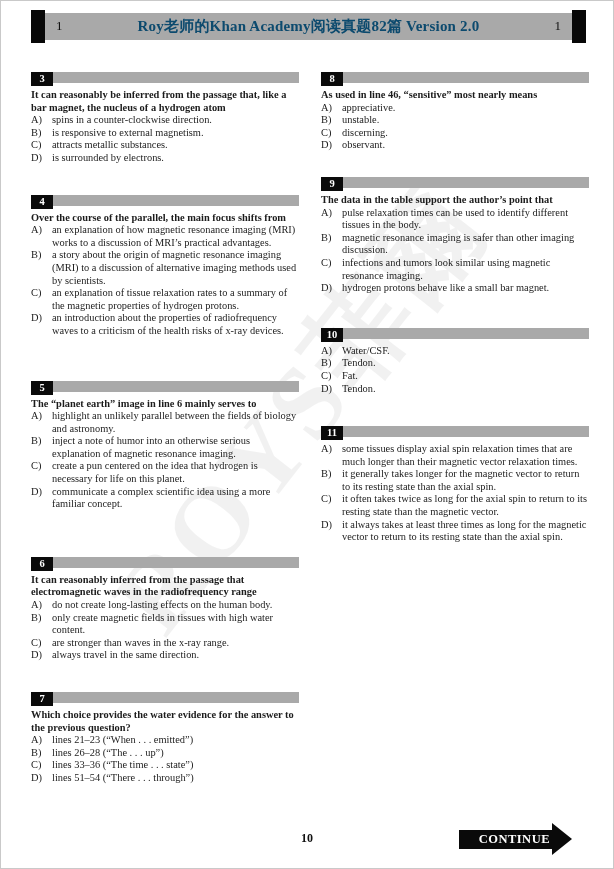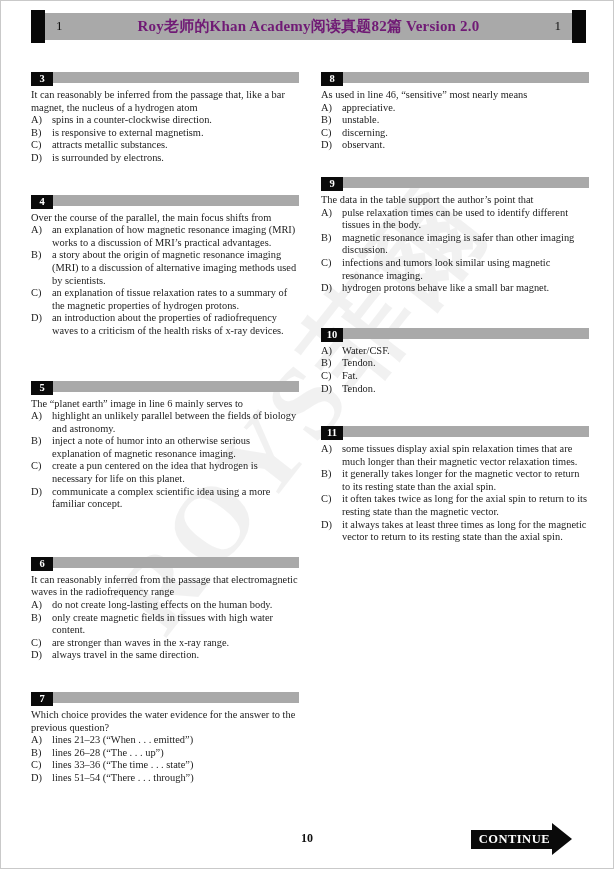--- a/index.html
+++ b/index.html
@@ -15,21 +15,21 @@
     background:#a9a9a9;
   }
   .header .cap { position:absolute; top:-3px; width:14px; height:33px; background:#070707; }
   .cap-left  { left:0; }
   .cap-right { right:0; }
   .h-num { position:absolute; top:5px; font-size:13px; color:#111; }
   .h-num-left  { left:25px; }
   .h-num-right { right:25px; }
   .h-title {
     width:100%; text-align:center; line-height:27px;
-    font-weight:bold; font-size:15px; color:#701a75; letter-spacing:0.2px;
+    font-weight:bold; font-size:15px; color:#0c4a6e; letter-spacing:0.2px;
     white-space:nowrap;
   }
   
   .watermark {
     position:absolute; left:40px; top:370px;
     font-size:105px; font-weight:bold; letter-spacing:4px; white-space:nowrap;
     color:rgba(0,0,0,0.055);
     transform:rotate(-52deg); transform-origin:230px 60px;
     pointer-events:none; user-select:none;
   }
@@ -37,33 +37,33 @@
   .col { position:absolute; top:71px; width:268px; font-size:10.4px; line-height:12.6px; }
   .col-left  { left:30px; }
   .col-right { left:320px; }
   
   .q-bar { display:flex; align-items:flex-start; height:14px; margin-bottom:3px; }
   .q-num {
     background:#0a0a0a; color:#fff; width:22px; height:14px; flex:none;
     text-align:center; font-weight:bold; font-size:10.5px; line-height:14px;
   }
   .q-strip { flex:1; height:11px; background:#a9a9a9; }
-  .stem { margin:0; }
+  .stem { margin:0;font-weight:bold; }
   .opt { display:flex; }
   .opt-label { width:21px; flex:none; }
   .opt-text  { flex:1; }
   
   .page-num {
     position:absolute; left:0; right:0; bottom:22px; text-align:center;
     font-weight:bold; font-size:12px; color:#111;
   }
   .continue { position:absolute; right:41px; bottom:13px; display:flex; align-items:center; }
   .continue-rect {
     background:#0a0a0a; color:#ffffff; font-weight:bold; font-size:12.5px;
-    height:19px; line-height:19px; padding:0 2px 0 8px; letter-spacing:0.5px;
+    height:19px; line-height:19px; padding:0 2px 0 20px; letter-spacing:0.5px;
     white-space:nowrap;
   }
   .continue-tip {
     width:0; height:0;
     border-top:16px solid transparent; border-bottom:16px solid transparent;
     border-left:20px solid #0a0a0a;
   }
 </style>
 </head>
 <body>

